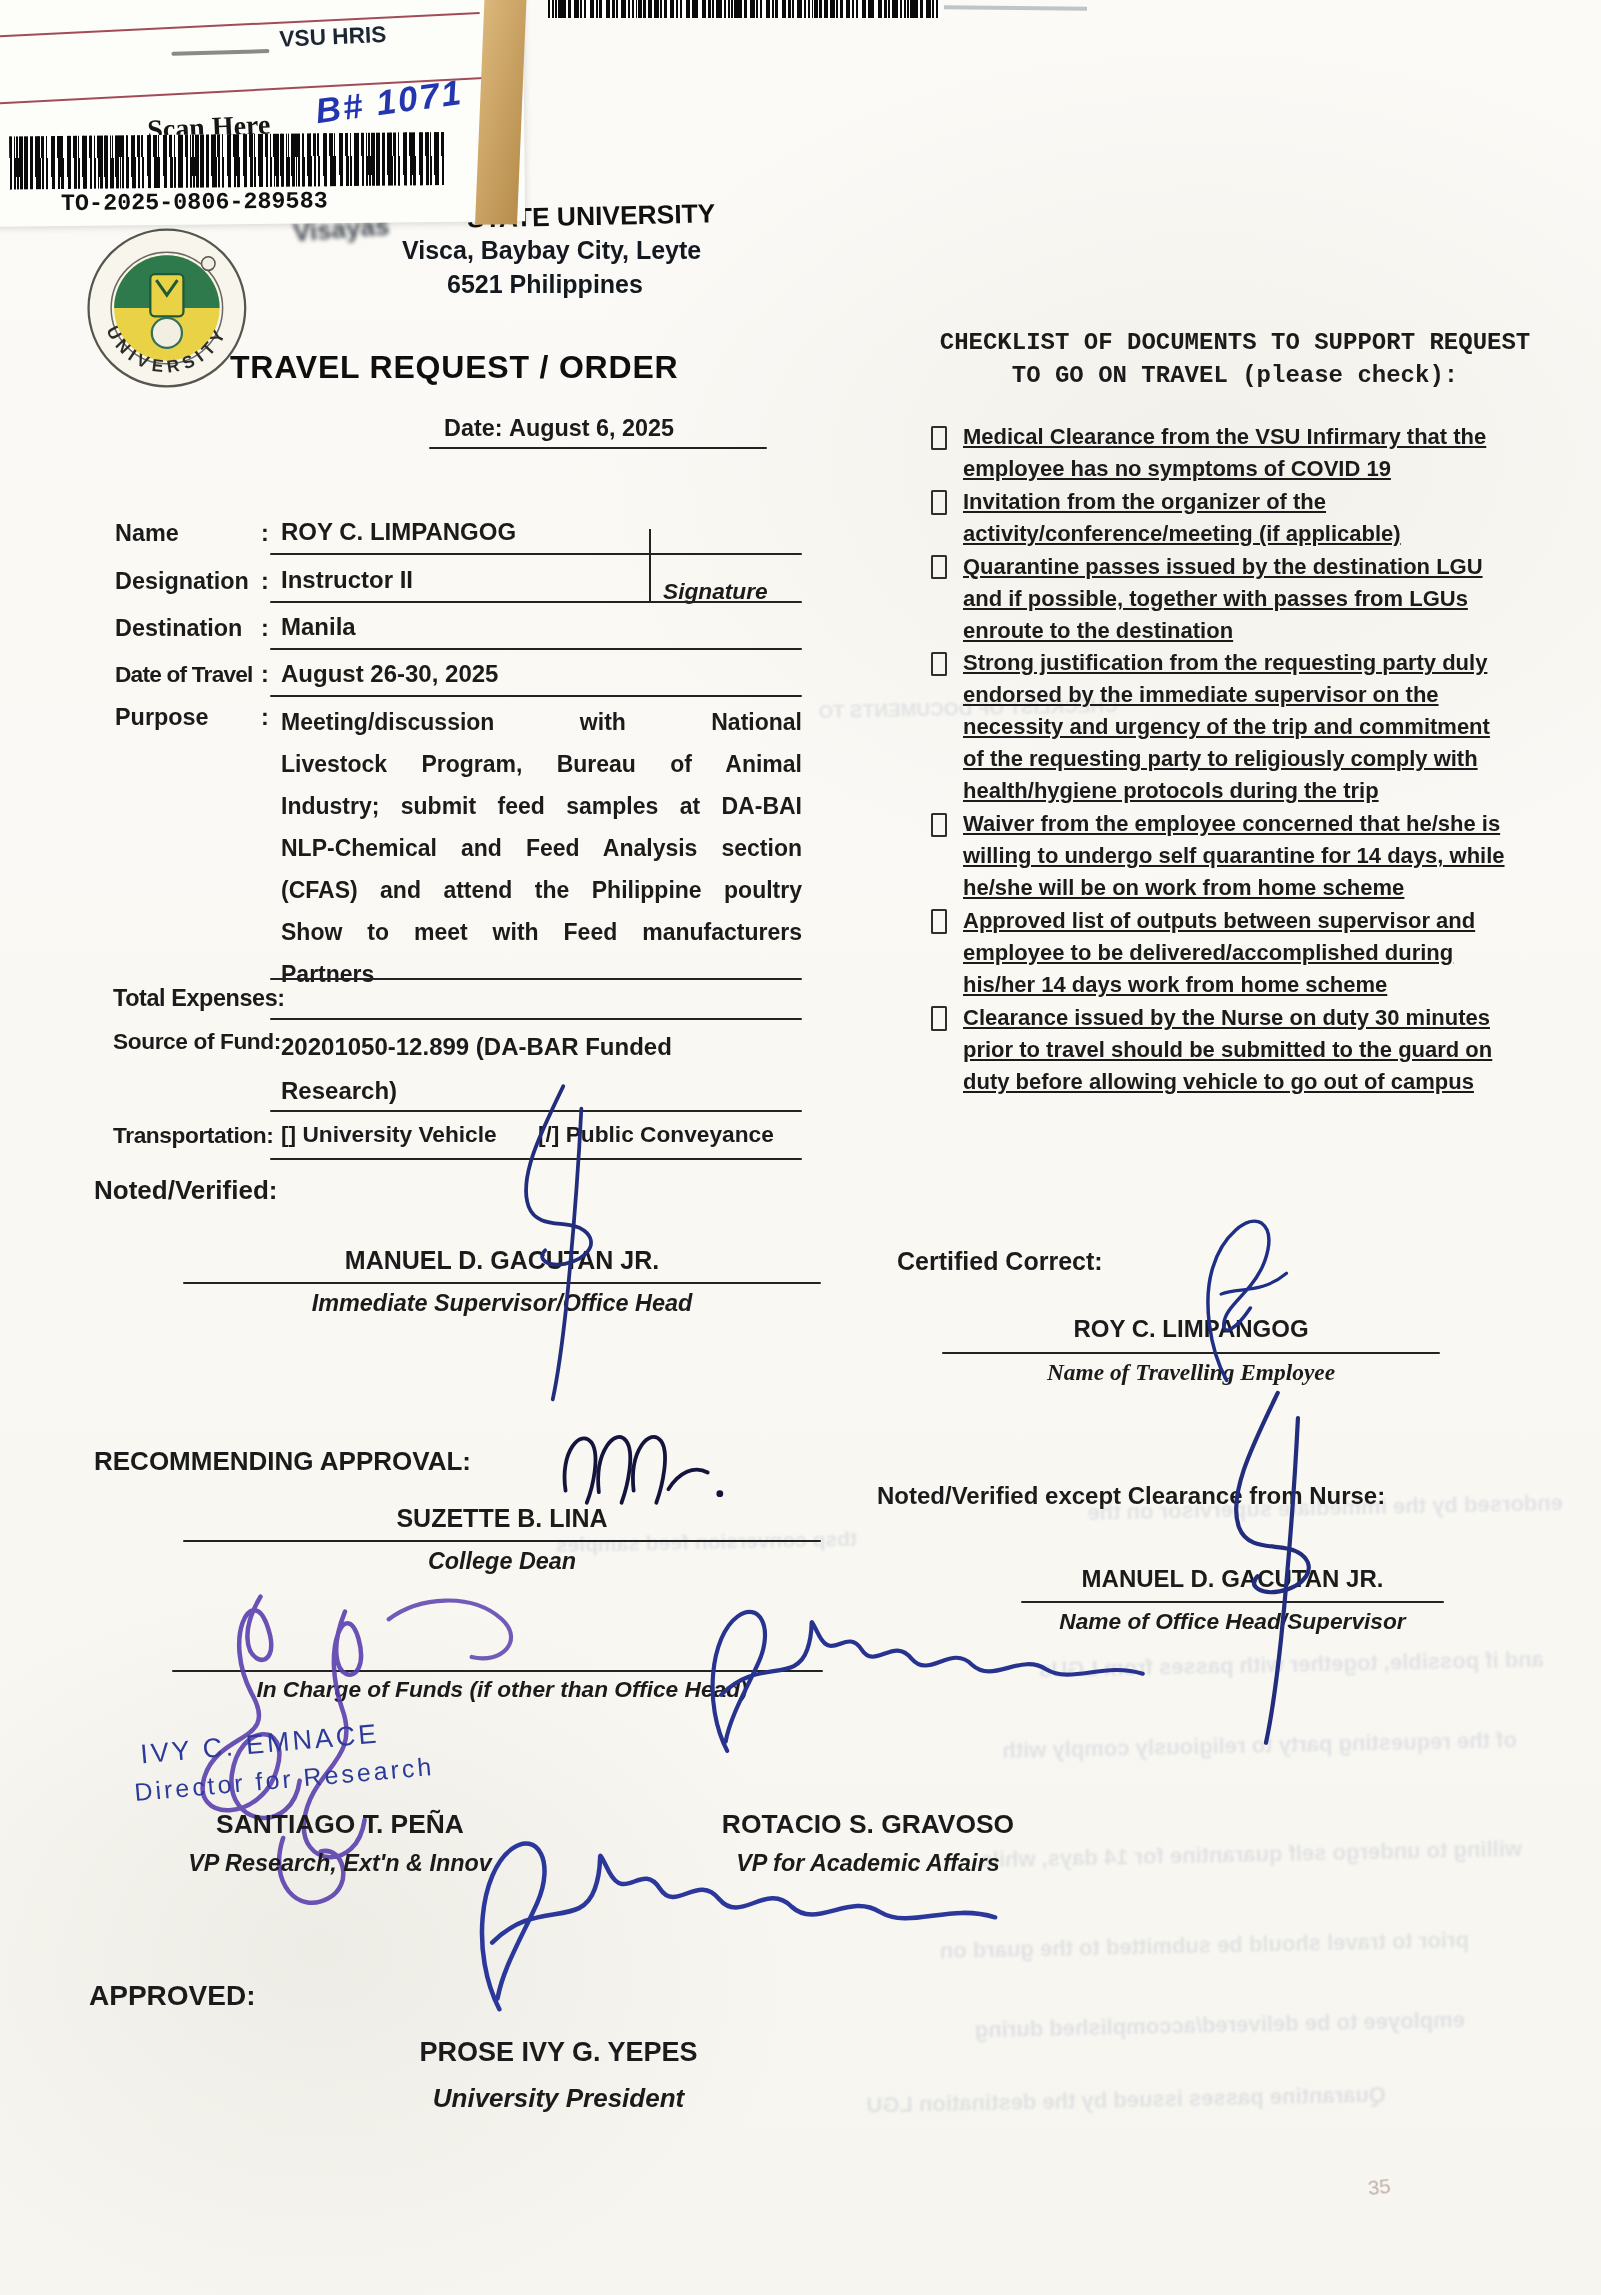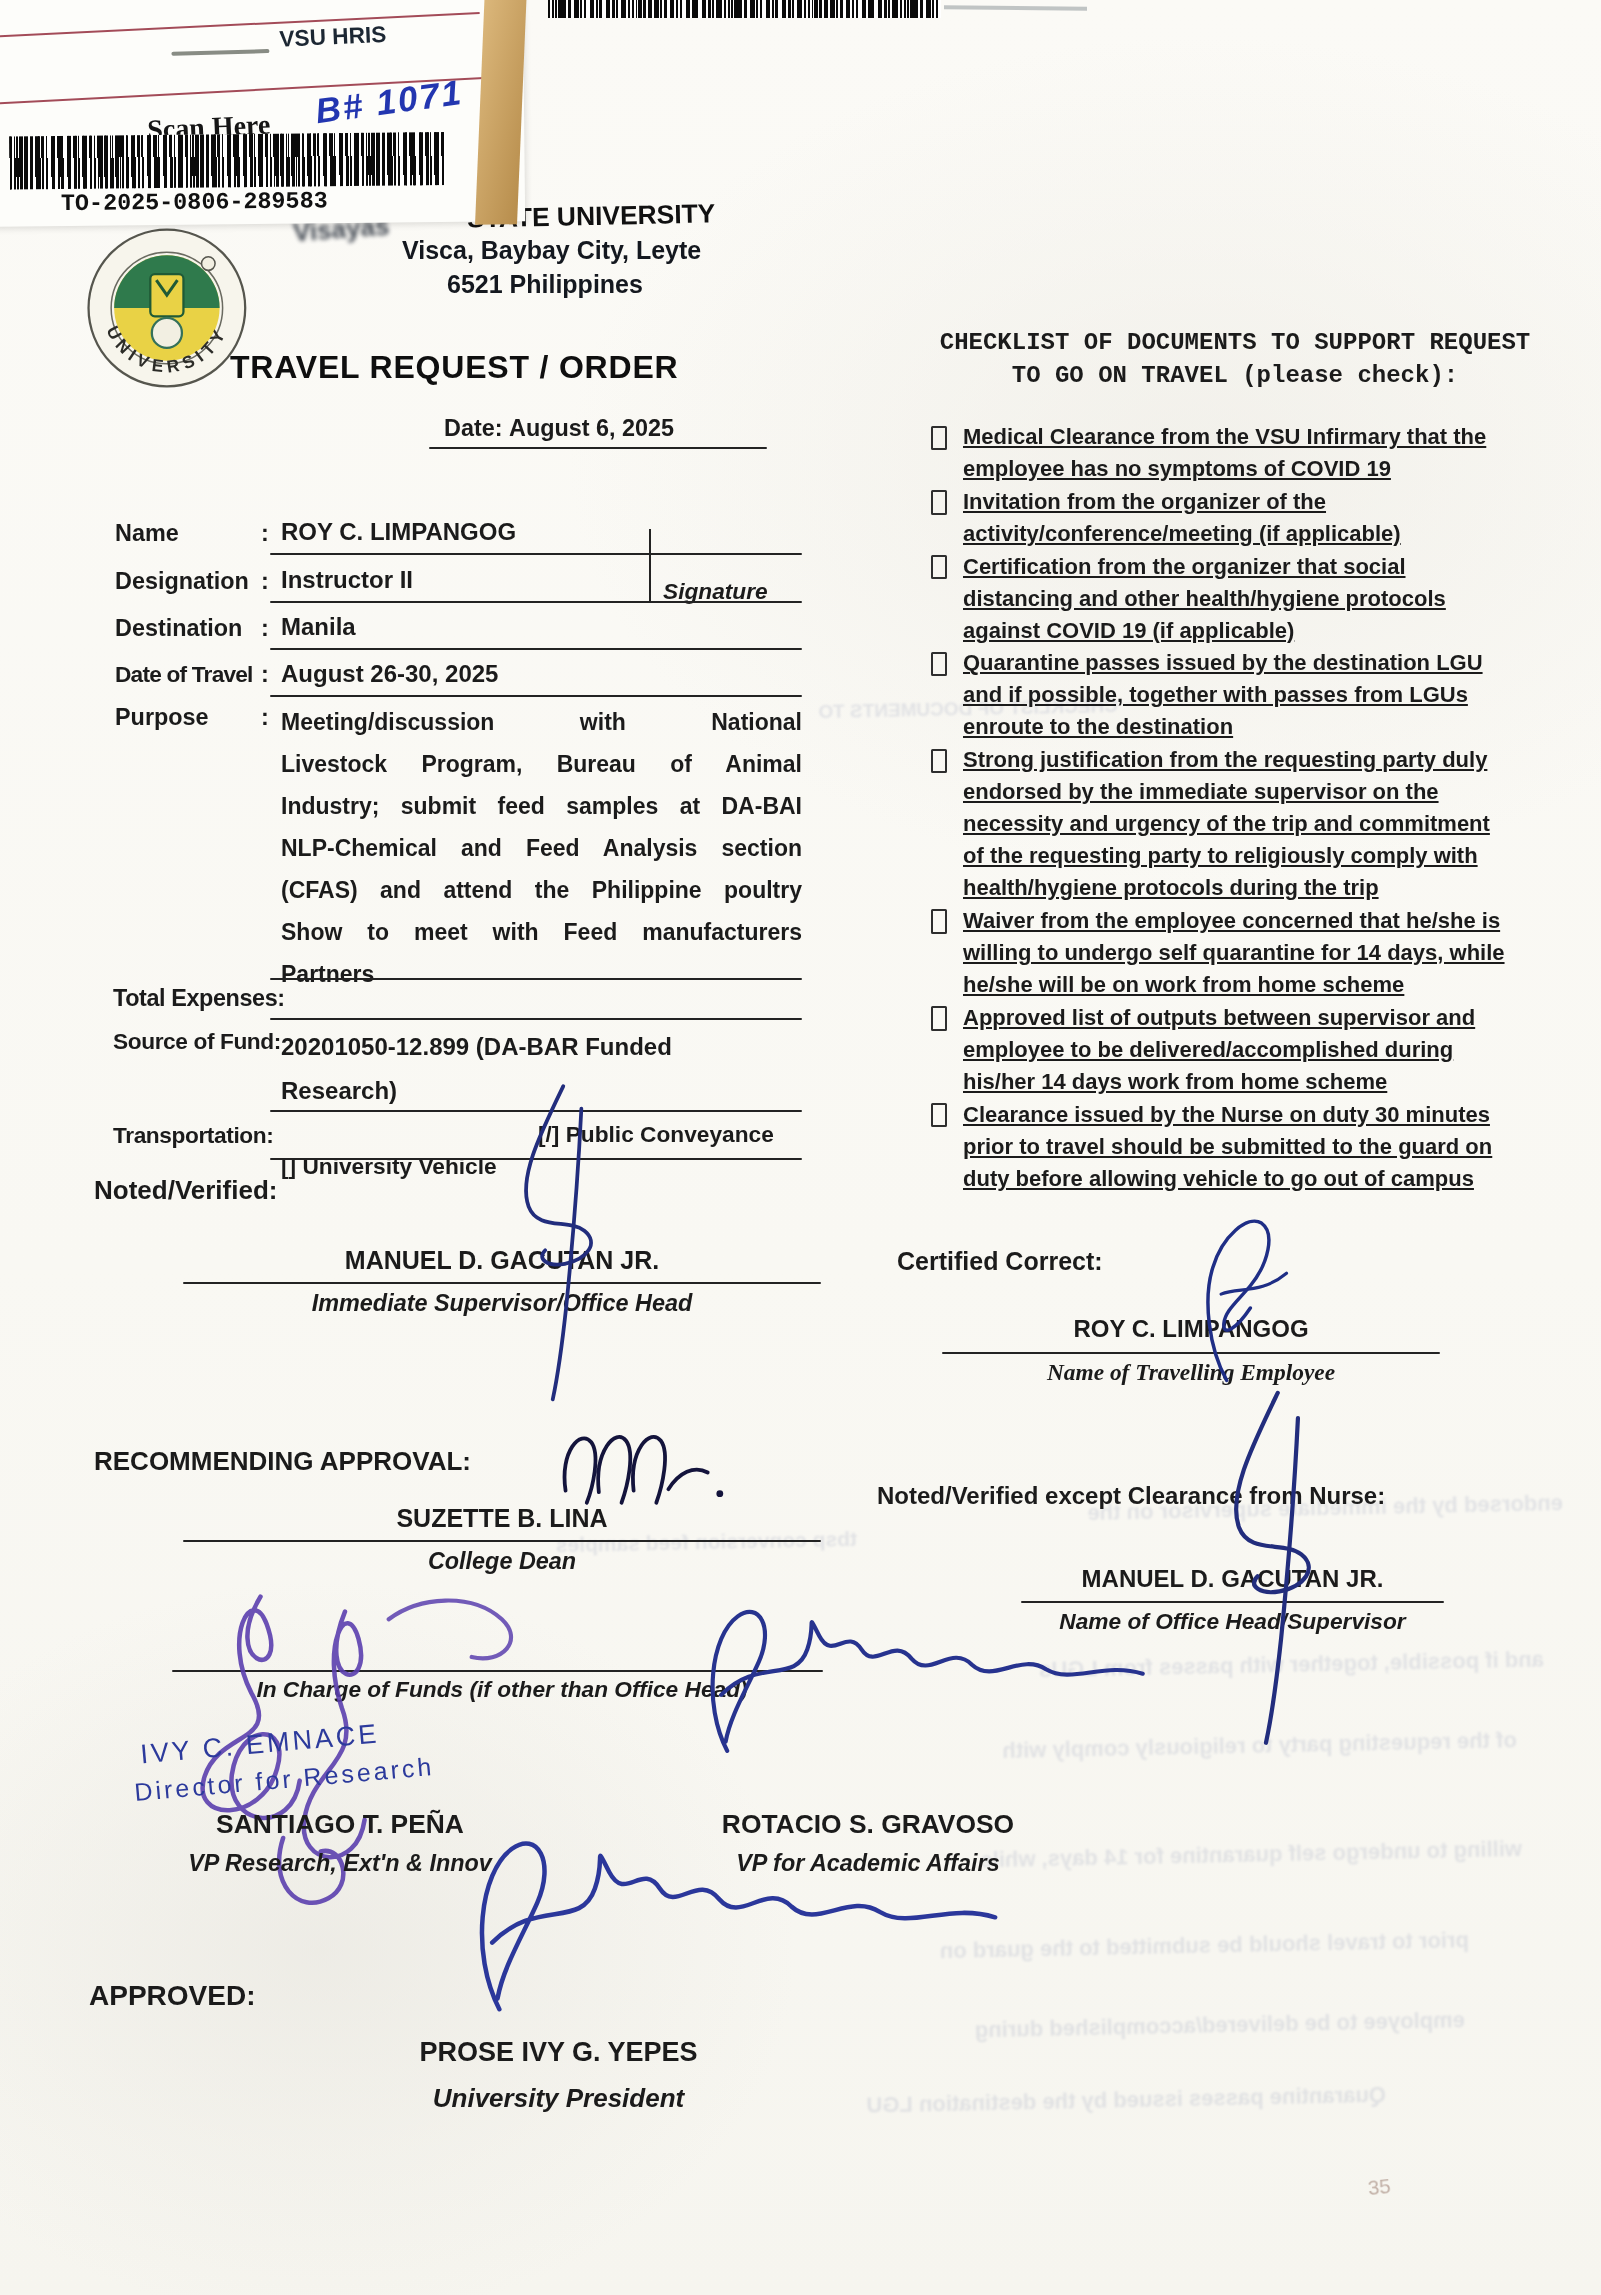--- a/index.html
+++ b/index.html
@@ -126,21 +126,21 @@
 
   <div class="abs b" style="left:113px;top:985px;font-size:23.4px;letter-spacing:-0.4px;">Total Expenses:</div>
   <div class="ul" style="left:270px;top:1018px;width:532px;"></div>
 
   <div class="abs b" style="left:113px;top:1028px;font-size:22.7px;letter-spacing:-0.4px;">Source of Fund:</div>
   <div class="abs b pre" style="left:281px;top:1025px;width:498px;font-size:24px;line-height:44px;">20201050-12.899 (DA-BAR Funded
 Research)</div>
   <div class="ul" style="left:270px;top:1110px;width:532px;"></div>
 
   <div class="abs b" style="left:113px;top:1122px;font-size:22.7px;letter-spacing:-0.4px;">Transportation:</div>
-  <div class="abs b" style="left:281px;top:1121px;font-size:22.7px;margin-top:32px;">[]  University Vehicle</div>
+  <div class="abs b" style="left:281px;top:1121px;font-size:22.7px;">[]  University Vehicle</div>
   <div class="abs b" style="left:538px;top:1121px;font-size:22.7px;">[/]  Public Conveyance</div>
   <div class="ul" style="left:270px;top:1158px;width:532px;"></div>
 
   <div class="abs b" style="left:94px;top:1175px;font-size:26px;">Noted/Verified:</div>
   <svg class="abs" style="left:491px;top:1076px;z-index:3;" width="128" height="332" viewBox="0 0 170 430">
     <path d="M96,8 C66,70 36,130 50,168 C62,200 104,184 124,200 C144,216 128,238 98,244 C76,248 60,238 72,226" fill="none" stroke="#222d7d" stroke-width="5" stroke-linecap="round"></path>
     <path d="M120,38 C116,120 108,220 100,300 C94,356 88,396 82,424" fill="none" stroke="#222d7d" stroke-width="5" stroke-linecap="round"></path>
   </svg>
   <div class="abs b ctr" style="left:183px;top:1246px;width:638px;font-size:25px;">MANUEL D. GACUTAN JR.</div>
   <div class="ul" style="left:183px;top:1282px;width:638px;"></div>
@@ -188,26 +188,20 @@
       <span class="chk-text">Medical Clearance from the VSU Infirmary that the
 employee has no symptoms of COVID 19</span>
     </div>
     <div class="chk-item">
       <span class="chk-box"></span>
       <span class="chk-text">Invitation from the organizer of the
 activity/conference/meeting (if applicable)</span>
     </div>
     <div class="chk-item">
       <span class="chk-box"></span>
-      <span class="chk-text">Certification from the organizer that social
-distancing and other health/hygiene protocols
-against COVID 19 (if applicable)</span>
-    </div>
-    <div class="chk-item">
-      <span class="chk-box"></span>
       <span class="chk-text">Quarantine passes issued by the destination LGU
 and if possible, together with passes from LGUs
 enroute to the destination</span>
     </div>
     <div class="chk-item">
       <span class="chk-box"></span>
       <span class="chk-text">Strong justification from the requesting party duly
 endorsed by the immediate supervisor on the
 necessity and urgency of the trip and commitment
 of the requesting party to religiously comply with

